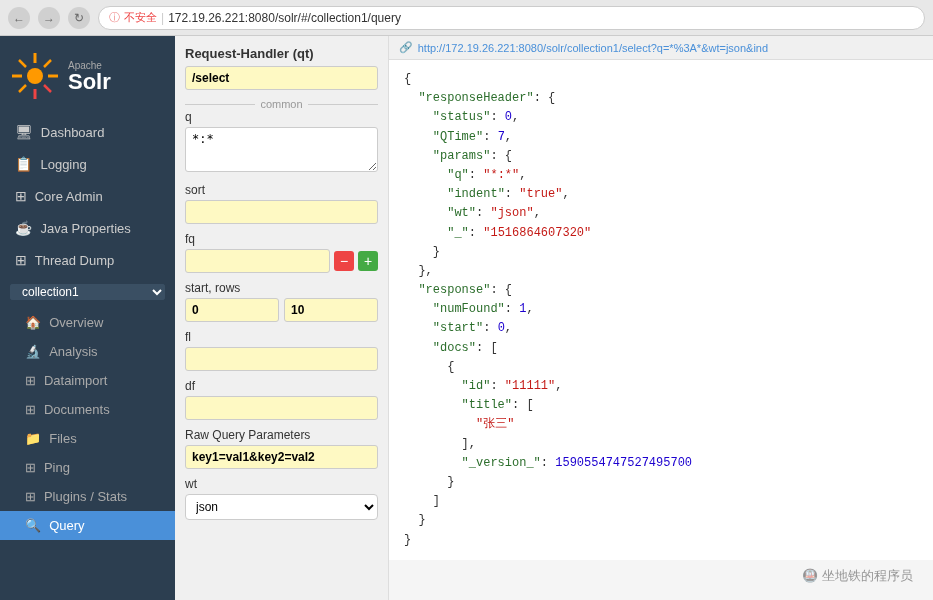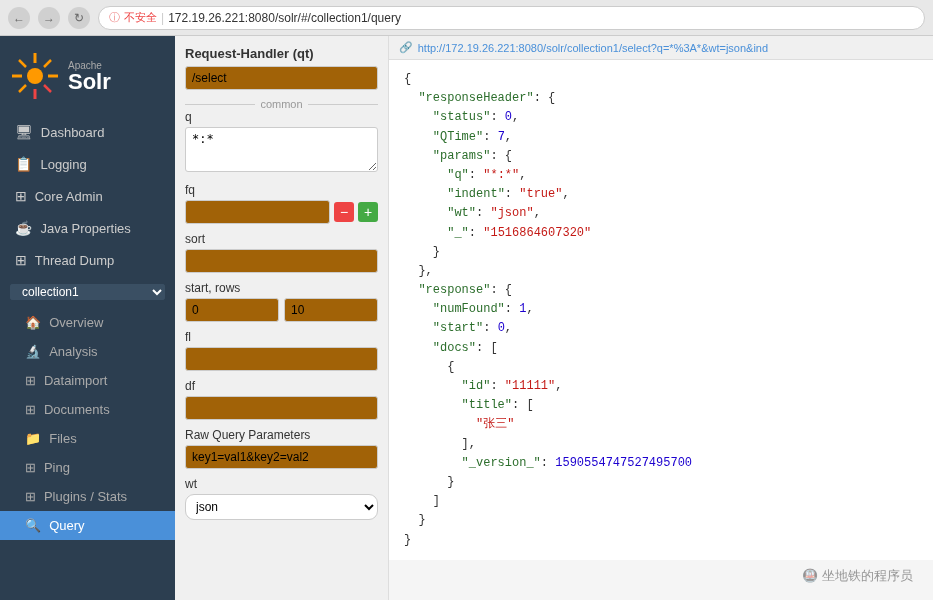--- a/index.html
+++ b/index.html
@@ -178,21 +178,22 @@
       margin-bottom: 3px;
       display: block;
     }
 
     .form-input {
       width: 100%;
       padding: 4px 6px;
       border: 1px solid #ccc;
       border-radius: 3px;
       font-size: 12px;
-      background: #a16207;
+      background: #fef9c3;
+      font-weight: bold;
     }
 
     .form-textarea {
       width: 100%;
       padding: 4px 6px;
       border: 1px solid #ccc;
       border-radius: 3px;
       font-size: 12px;
       background: white;
       resize: vertical;
@@ -250,21 +251,21 @@
       display: flex;
       gap: 5px;
     }
 
     .start-rows .form-input { width: 50%; }
 
     .form-select {
       width: 100%;
       padding: 4px 6px;
       border: 1px solid #ccc;
-      border-radius: 9px;
+      border-radius: 4px;
       font-size: 12px;
       background: white;
       cursor: pointer;
     }
 
     
     .result-panel {
       flex: 1;
       background: white;
       overflow-y: auto;
@@ -436,31 +437,31 @@
         <div class="common-divider">
           <span>common</span>
         </div>
 
         <div class="form-group">
           <label class="form-label">q</label>
           <textarea class="form-textarea" style="">*:*</textarea>
         </div>
 
         <div class="form-group">
+          <label class="form-label">sort</label>
+          <input class="form-input" type="text" style="">
+        </div>
+
+        <div class="form-group">
           <label class="form-label">fq</label>
           <div class="fq-row">
             <input class="form-input fq-input" type="text" style="">
             <button class="btn-minus">−</button>
             <button class="btn-plus">+</button>
           </div>
-        </div>
-
-        <div class="form-group">
-          <label class="form-label">sort</label>
-          <input class="form-input" type="text" style="">
         </div>
 
         <div class="form-group">
           <label class="form-label">start, rows</label>
           <div class="start-rows">
             <input class="form-input" type="text" value="0" style="">
             <input class="form-input" type="text" value="10" style="">
           </div>
         </div>
 

